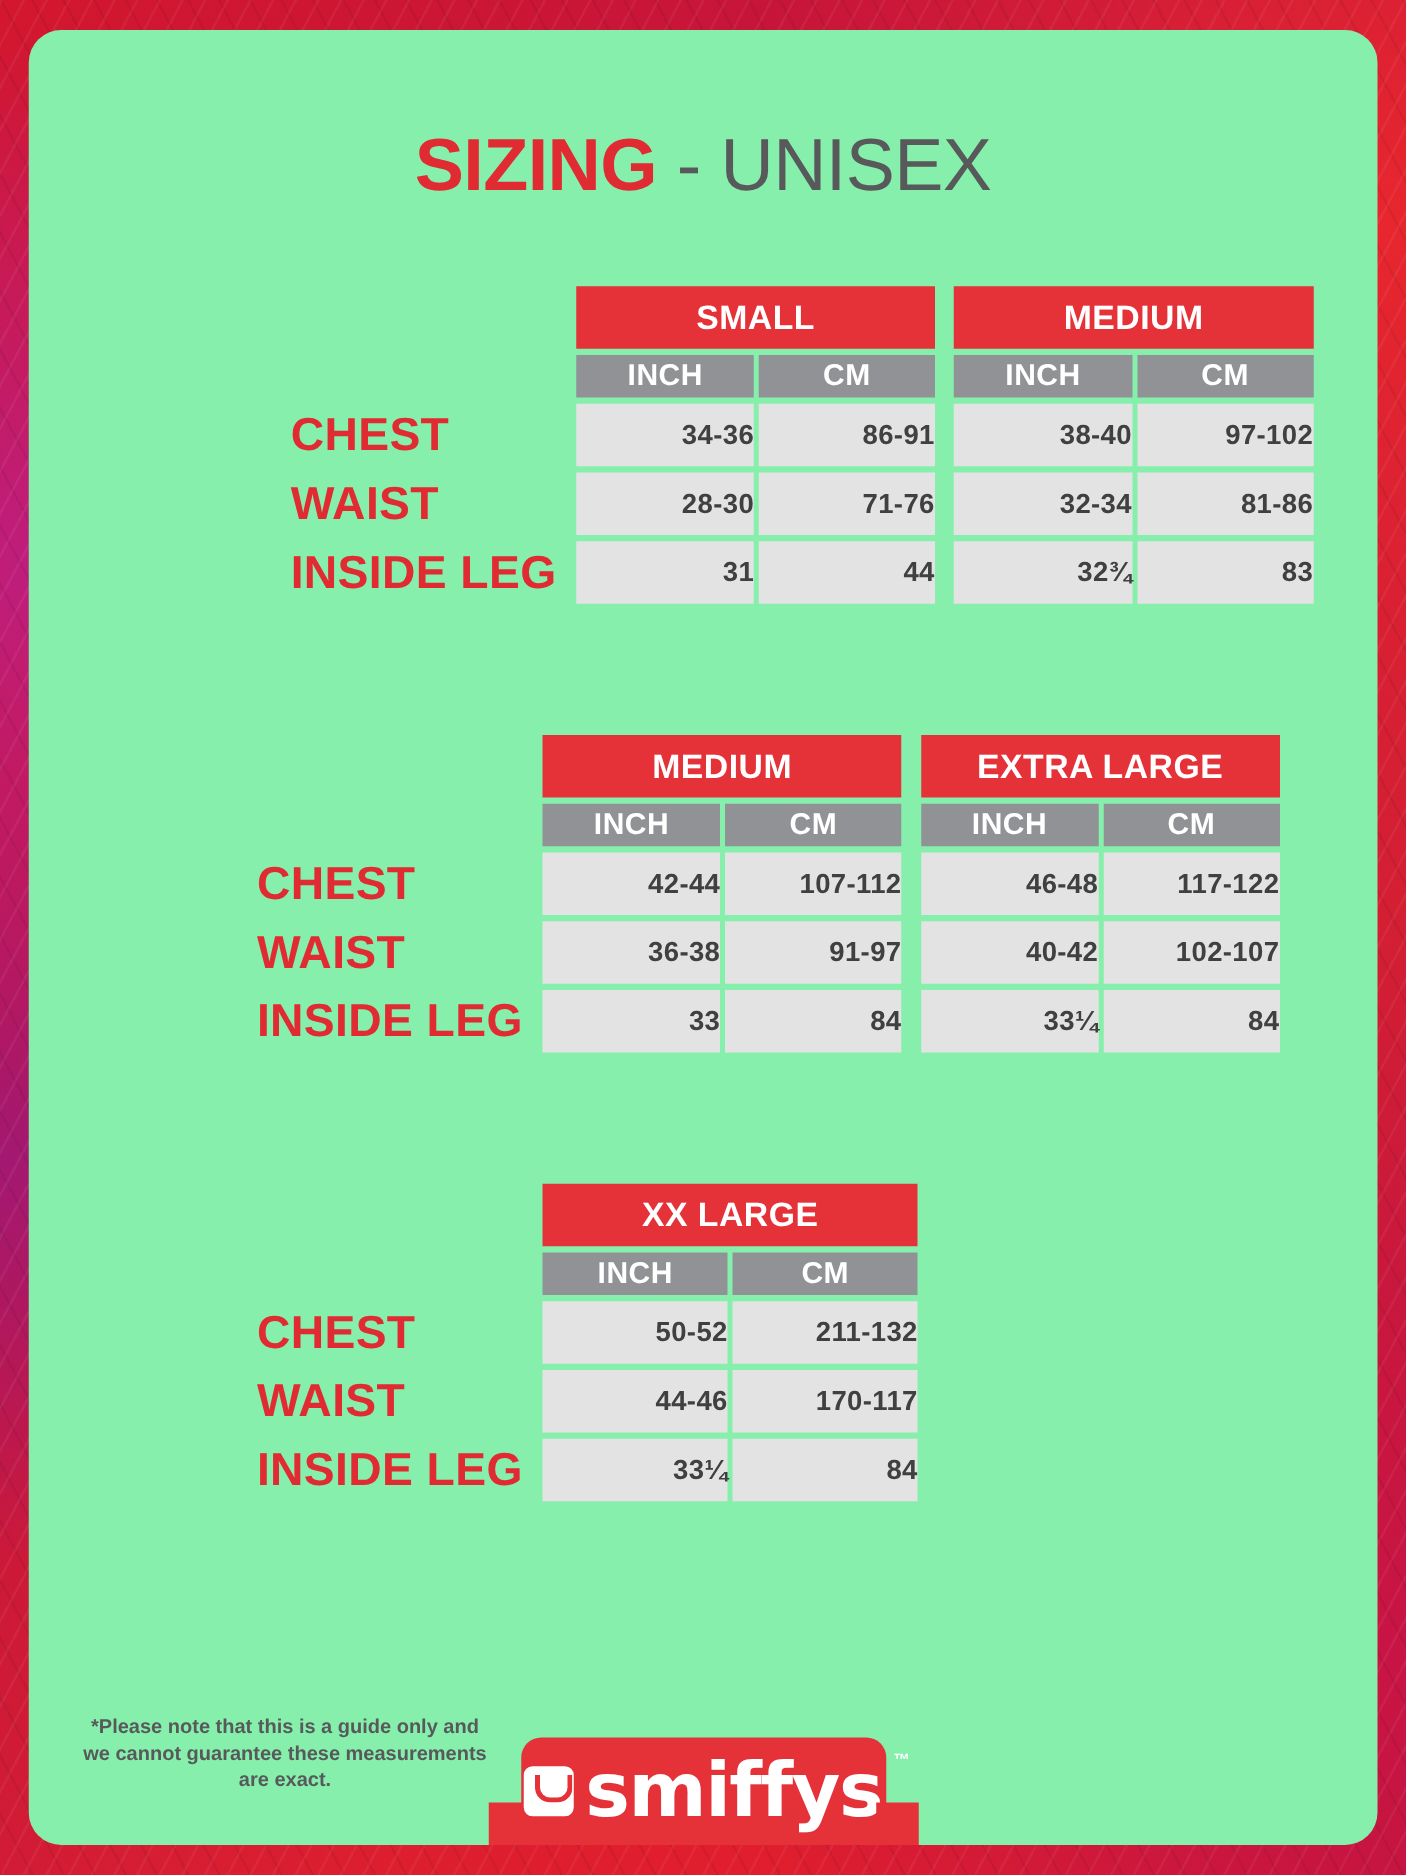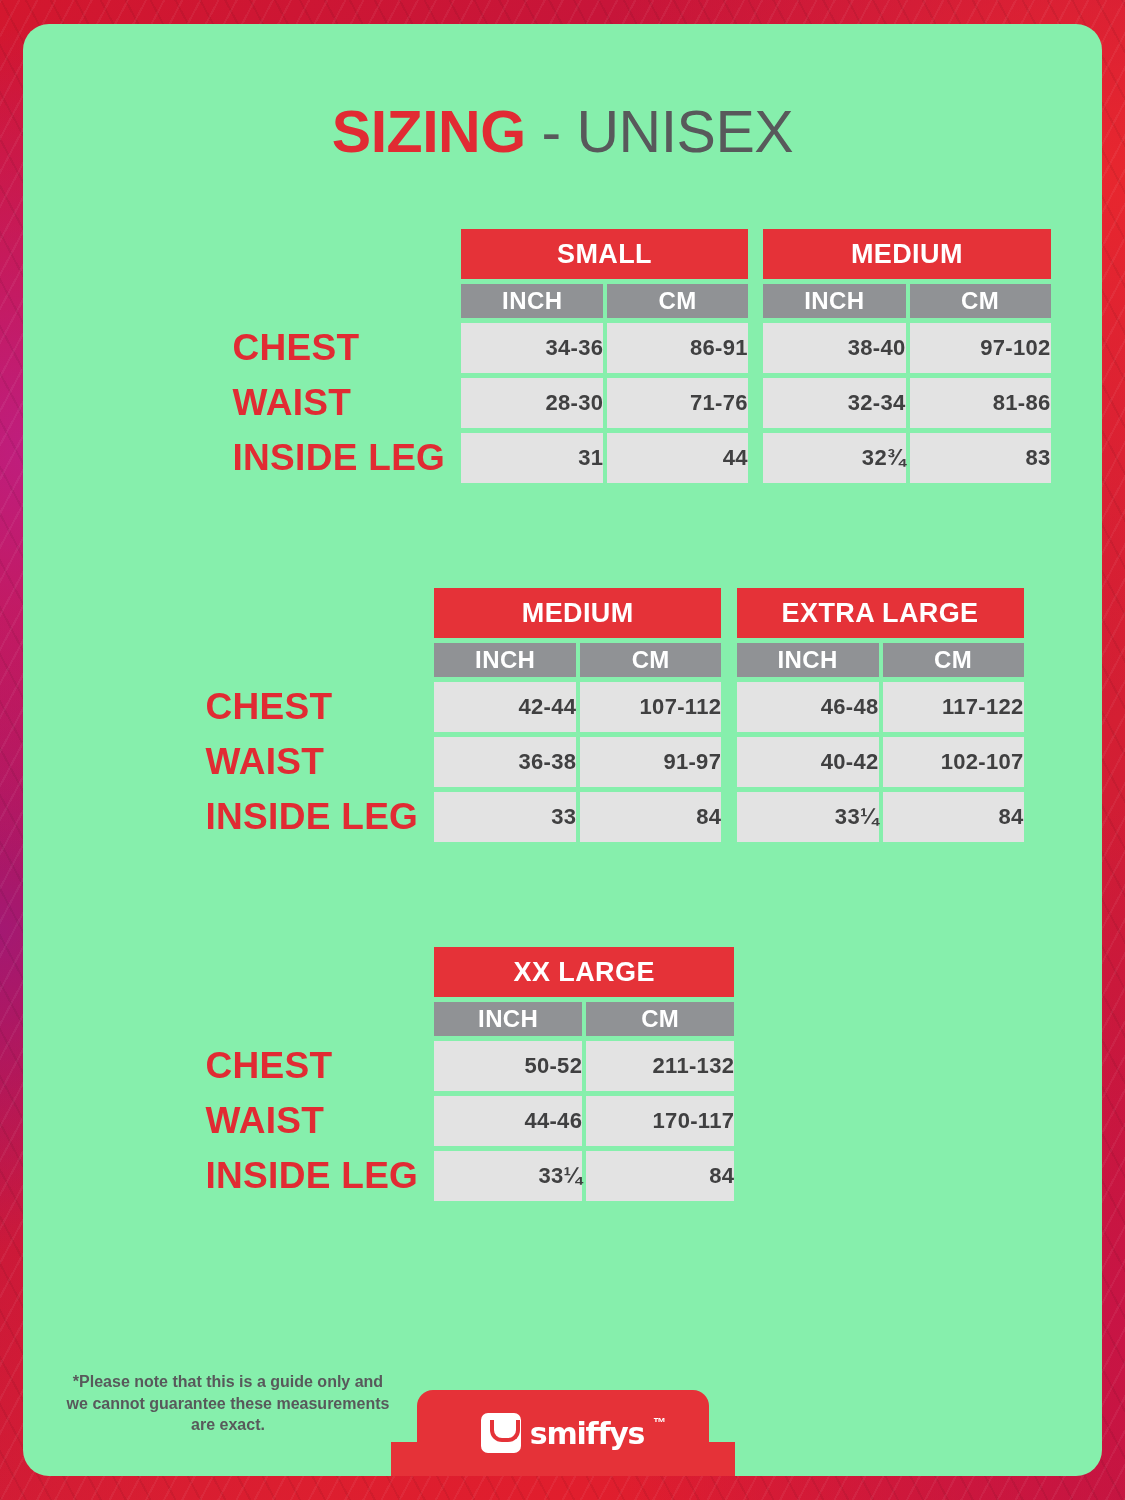--- a/index.html
+++ b/index.html
@@ -186,21 +186,21 @@
     left: 9px;
     top: 7px;
     width: 22px;
     height: 18px;
     border: 4px solid #e53238;
     border-top: none;
     border-radius: 0 0 12px 12px;
   }
   .logo-text {
     color: #ffffff;
-    font-size: 30px;
+    font-size: 60px;
     font-weight: bold;
     letter-spacing: -1.2px;
     font-family: "DejaVu Sans", sans-serif;
   }
   .logo-tm {
     position: absolute;
     right: -22px;
     top: 2px;
     color: #ffffff;
     font-size: 13px;

